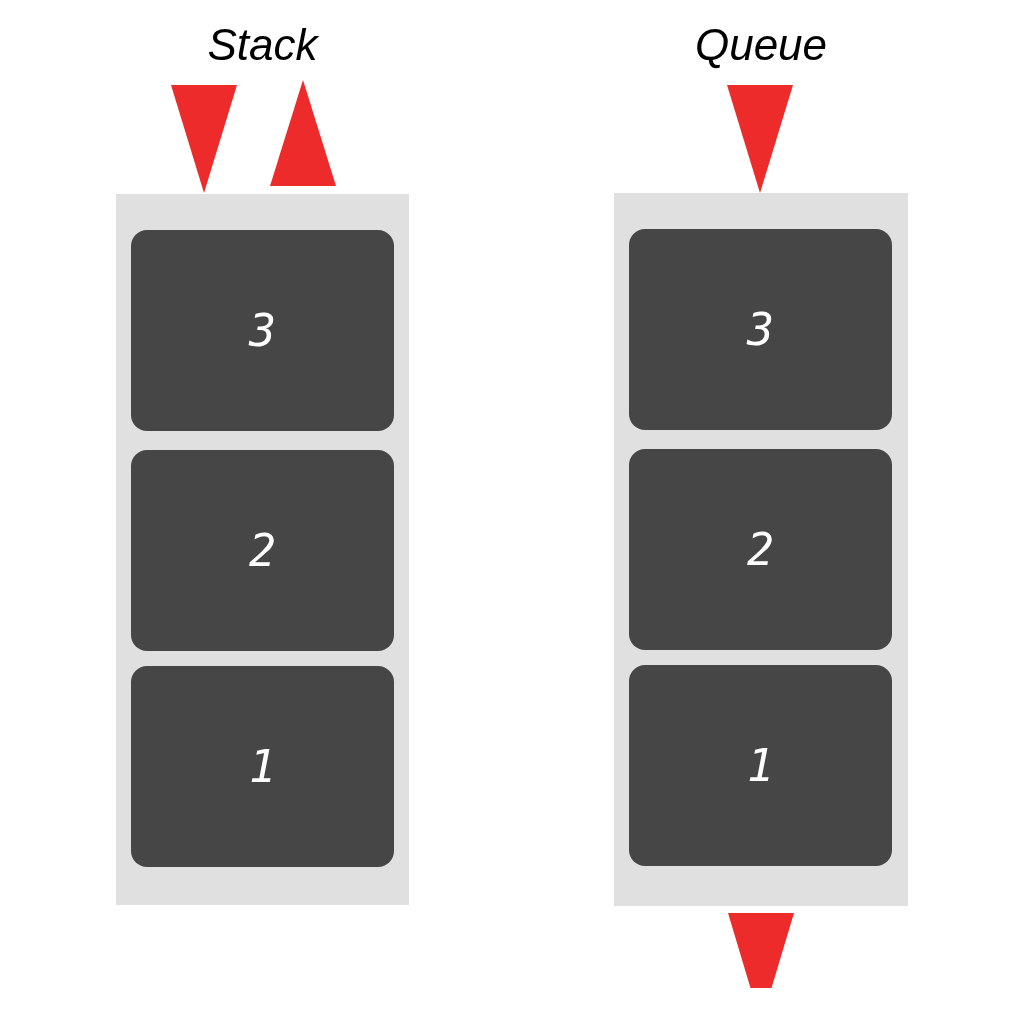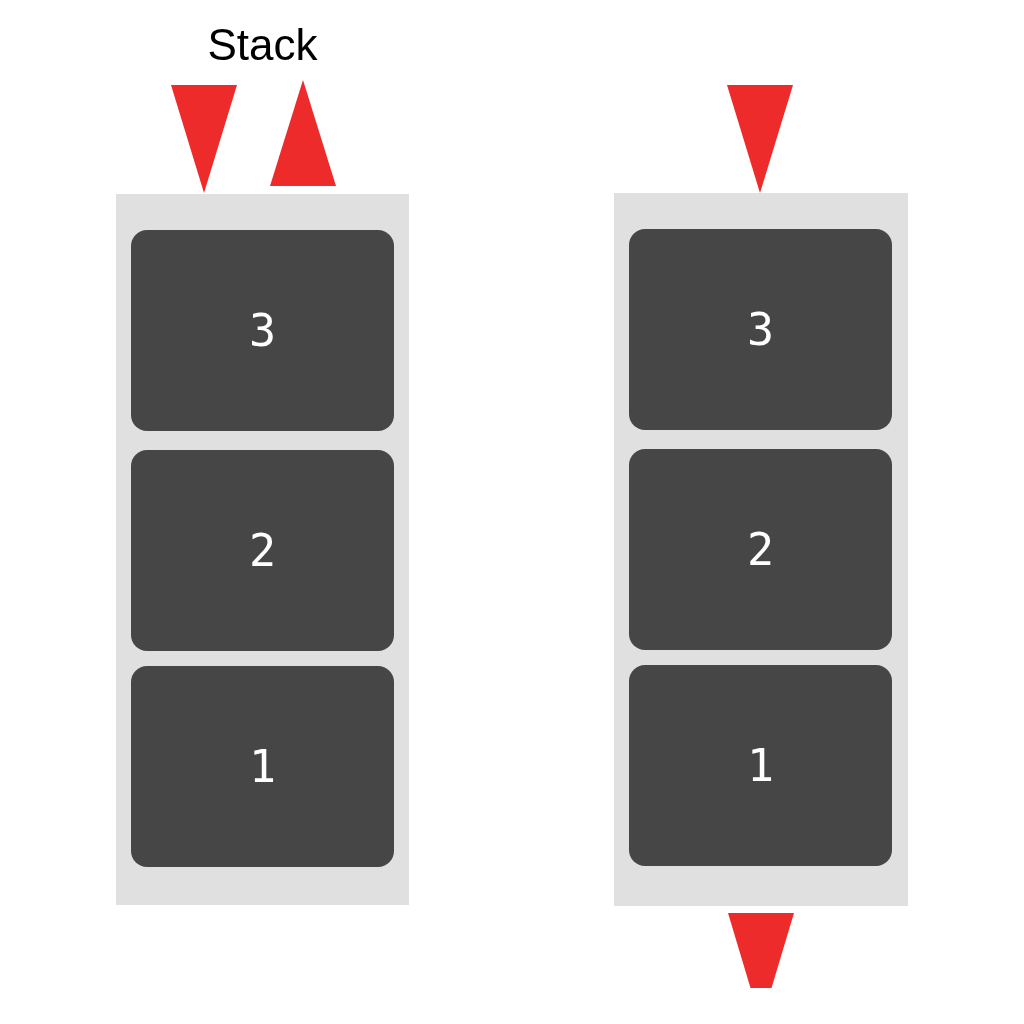--- a/index.html
+++ b/index.html
@@ -7,20 +7,21 @@
     padding: 0;
     background: #ffffff;
   }
   .canvas {
     position: relative;
     width: 1024px;
     height: 988px;
     background: var(--background, #ffffff);
     font-family: "Liberation Sans", sans-serif;
     overflow: hidden;
+    font-style: italic;
   }
   .title {
     position: absolute;
     height: 50px;
     line-height: 50px;
     text-align: center;
     font-size: 44px;
     color: var(--title-text, #000000);
     letter-spacing: 0px;
   }
@@ -91,20 +92,21 @@
       <span class="num">3</span>
     </div>
     <div class="cell pos-1">
       <span class="num">2</span>
     </div>
     <div class="cell pos-2">
       <span class="num">1</span>
     </div>
   </div>
 
+  <div class="title" id="queue-title">Queue</div>
 
   <div class="arrow down" id="queue-arrow-in"></div>
 
   <div class="container" id="queue-container">
     <div class="cell pos-0">
       <span class="num">3</span>
     </div>
     <div class="cell pos-1">
       <span class="num">2</span>
     </div>

